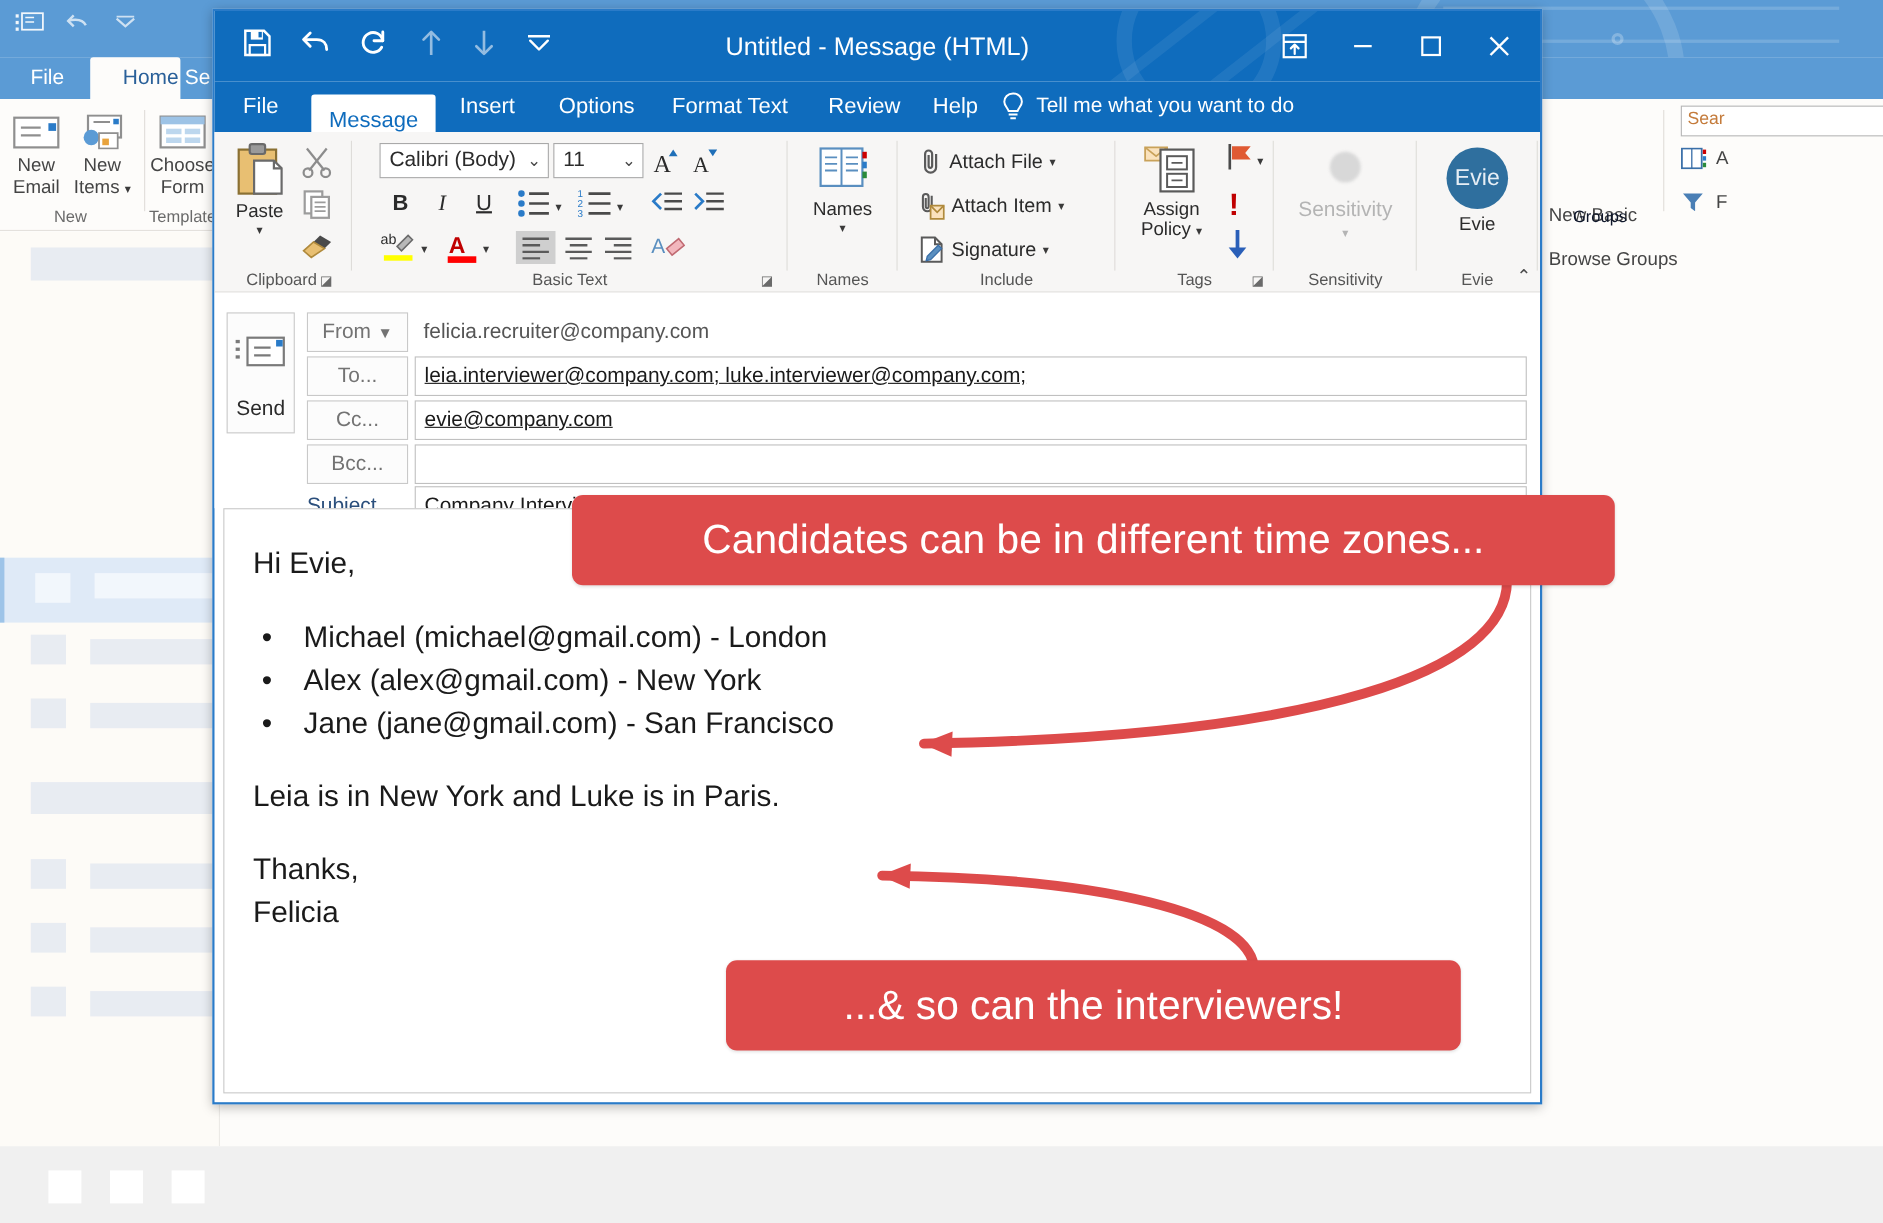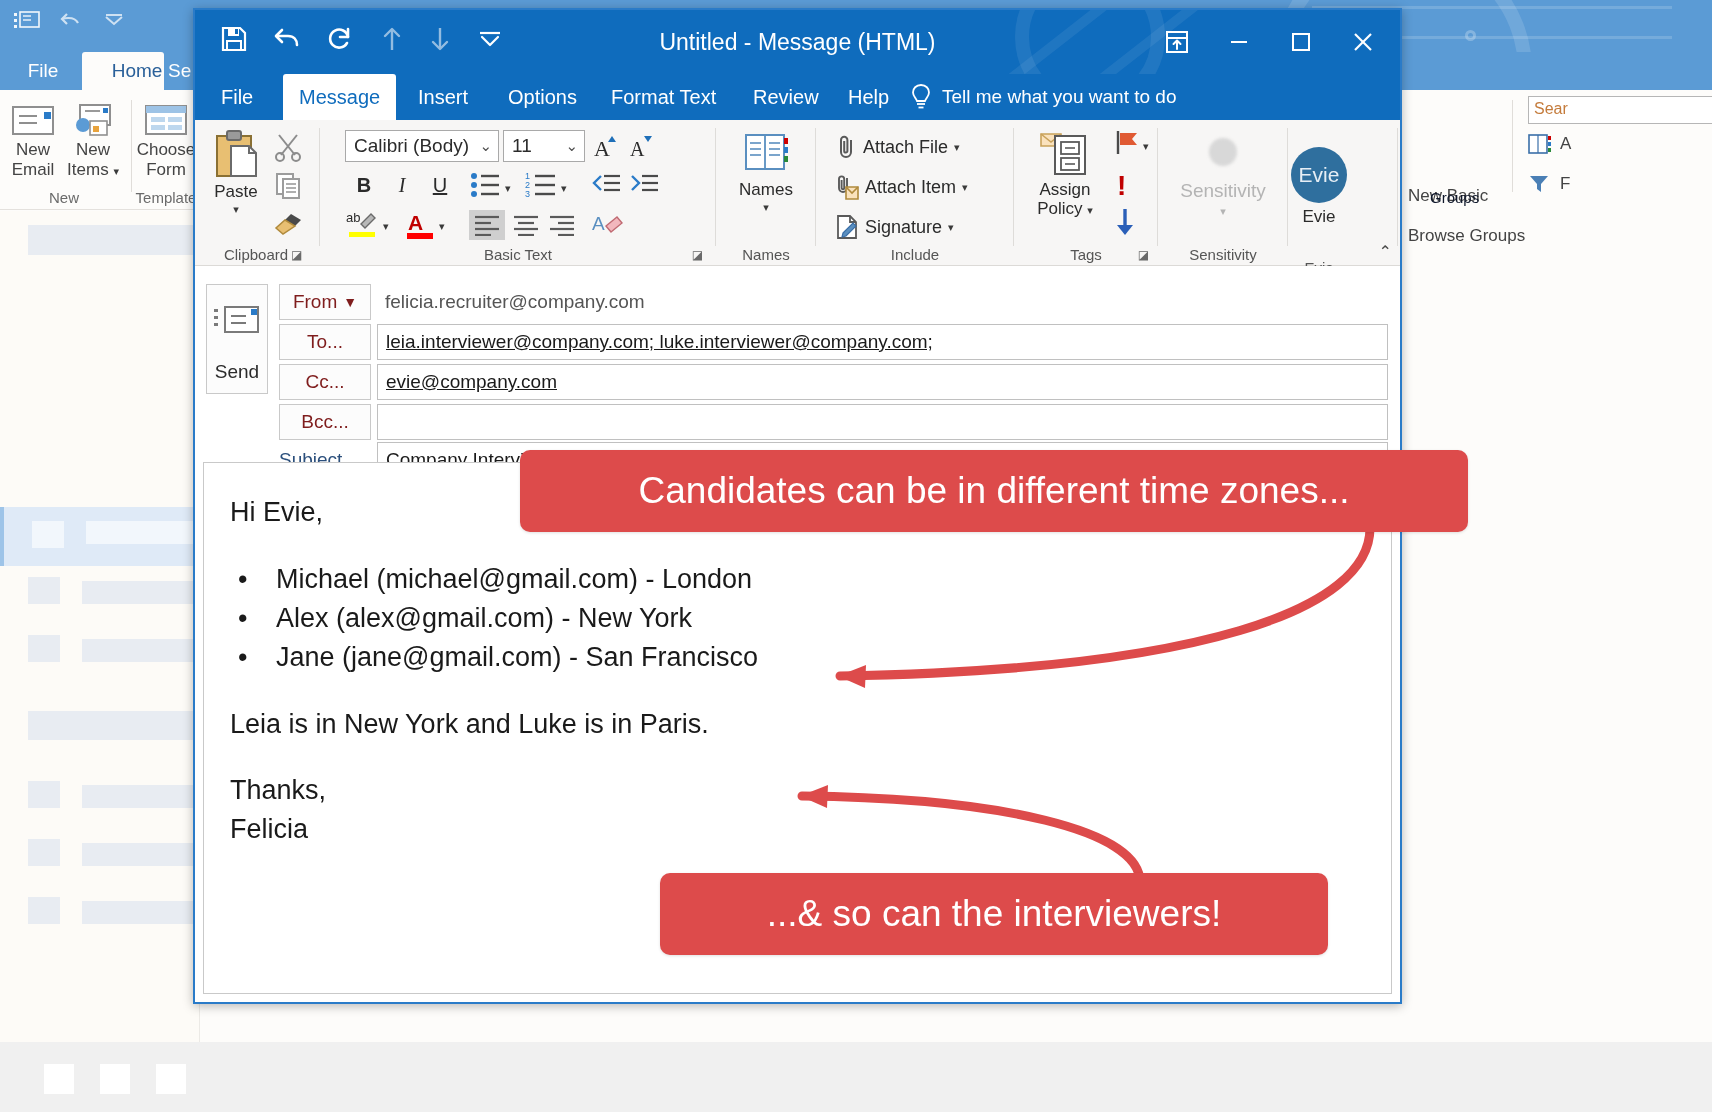--- a/index.html
+++ b/index.html
@@ -118,21 +118,21 @@
 
   
   .hdr { position:relative; background:#fff; padding:0; height:196px; }
   .sendbtn {
     position:absolute; left:11px; top:18px; width:62px; height:110px;
     border:1px solid #c9c9c9; background:#fcfcfc; text-align:center; cursor:pointer;
   }
   .sendbtn .cap { position:absolute; bottom:10px; width:100%; font-size:19px; color:#2b2b2b; }
   .fieldbtn {
     position:absolute; left:84px; width:92px; height:36px;
-    border:1px solid #c9c9c9; background:#fcfcfc; font-size:19px; color:#7f1d1d;
+    border:1px solid #c9c9c9; background:#fcfcfc; font-size:19px; color:#737373;
     display:flex; align-items:center; justify-content:center; gap:6px; cursor:pointer;
   }
   .fieldinput {
     position:absolute; left:182px; right:12px; height:36px; border:1px solid #c0c0c0; background:#fff;
     font-size:19px; color:#1a1a1a; padding:0 8px; display:flex; align-items:center; cursor:text;
   }
   .fieldinput.plain { border:none; color:#555; }
   .recip { text-decoration:underline; }
   .subjlabel { position:absolute; left:84px; font-size:19px; color:#2b4f7c; }
 
@@ -362,21 +362,21 @@
           <svg width="26" height="26" viewBox="0 0 26 26">
               <line x1="5" y1="5" x2="21" y2="21" stroke="#fff" stroke-width="2.2"></line>
               <line x1="21" y1="5" x2="5" y2="21" stroke="#fff" stroke-width="2.2"></line>
             </svg>
         </div>
       </div>
     </div>
 
     <div class="mw-tabs">
       <div class="mw-tab" style="left:10px;">File</div>
-      <div class="mw-tab active" style="left:88px;">Message</div>
+      <div class="mw-tab active" style="left:88px;margin-top:12px;">Message</div>
       <div class="mw-tab" style="left:207px;">Insert</div>
       <div class="mw-tab" style="left:297px;">Options</div>
       <div class="mw-tab" style="left:400px;">Format Text</div>
       <div class="mw-tab" style="left:542px;">Review</div>
       <div class="mw-tab" style="left:637px;">Help</div>
       <div class="tellme" style="left:715px;">
         <svg width="22" height="28" viewBox="0 0 22 28">
             <path d="M11 2 C6 2 3 5.5 3 9.5 C3 13 6 15 7 18 L15 18 C16 15 19 13 19 9.5 C19 5.5 16 2 11 2 Z" fill="none" stroke="#fff" stroke-width="1.8"></path>
             <line x1="7" y1="21" x2="15" y2="21" stroke="#fff" stroke-width="1.8"></line>
             <line x1="8.5" y1="24.5" x2="13.5" y2="24.5" stroke="#fff" stroke-width="1.8"></line>
@@ -629,21 +629,21 @@
       <div class="grp" style="left:966px; width:124px;">
         <div class="bigcmd" style="left:6px; top:18px; width:112px;">
           <div style="width:28px;height:28px;border-radius:50%;background:#d8d8d8;margin:0 auto 14px;filter:blur(1.5px)"></div>
           <div class="cap" style="color:#b4b4b4; font-size:19px;">Sensitivity</div>
           <div class="caret" style="margin-top:4px; color:#b4b4b4;">▾</div>
         </div>
         <div class="grp-lbl">Sensitivity</div>
       </div>
       <div class="grp-sep" style="left:1092px;"></div>
 
-      <div class="grp" style="left:1072px; width:104px;margin-top:13px;">
+      <div class="grp" style="left:1096px; width:104px;">
         <div class="bigcmd" style="left:4px; top:14px; width:96px;">
           <div style="width:56px;height:56px;border-radius:50%;background:#2f6f9e;margin:0 auto 4px;display:flex;align-items:center;justify-content:center;color:#e6eef5;font-size:21px;filter:blur(0.5px)">Evie</div>
           <div class="cap">Evie</div>
         </div>
         <div class="grp-lbl">Evie</div>
       </div>
       <div class="grp-sep" style="left:1202px;"></div>
 
 
       <div class="ico-btn" style="right:8px; bottom:4px; font-size:16px; color:#4a4a4a;">⌃</div>

